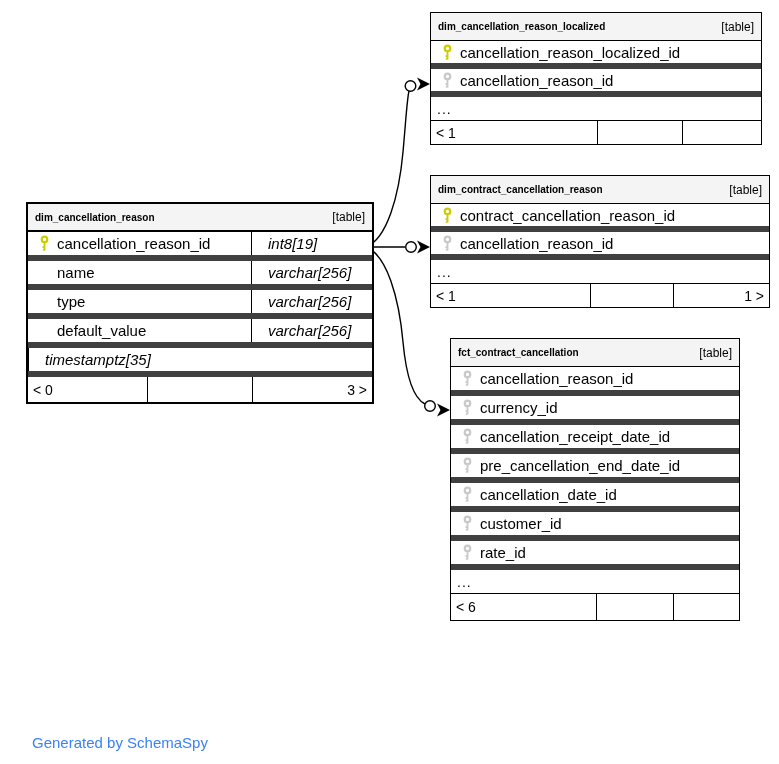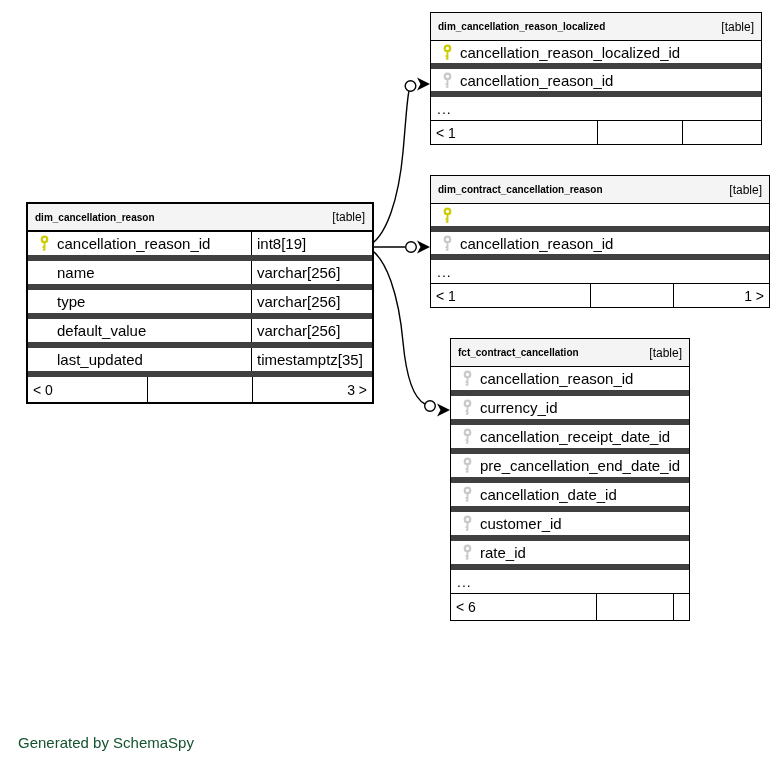--- a/index.html
+++ b/index.html
@@ -19,46 +19,46 @@
   .badge { font-size:12px; white-space:nowrap; }
 
   .row { display:flex; align-items:center; height:28px; border-bottom:6px solid #404040; }
   .tbl.main .row, .tbl.fct .row { height:29px; }
   .keyicon { width:18px; margin-left:11px; display:flex; align-items:center; flex:0 0 auto; }
   .keyicon svg { display:block; }
   .pk { color:#cccc00; }
   .fk { color:#c9c9c9; }
   .cname { font-size:15px; white-space:nowrap; }
   .ctype { font-size:15px; white-space:nowrap; border-left:1px solid #000;
-           align-self:stretch; display:flex; align-items:center; padding-left:5px; }
+           align-self:stretch; display:flex; align-items:center; padding-left:16px;font-style:italic; }
   .tbl.main .cell-name { flex:0 0 223px; display:flex; align-items:center; align-self:stretch; }
   .tbl.main .ctype { flex:1; }
 
   .dots { height:24px; display:flex; align-items:center; border-bottom:1px solid #000;
           font-size:14px; padding-left:6px; letter-spacing:1px; }
 
   .foot { display:flex; height:23px; font-size:14px; }
   .tbl.main .foot { height:25px; }
   .tbl.fct .foot { height:26px; }
   .fcell { display:flex; align-items:center; padding:0 5px; }
   .fcell + .fcell { border-left:1px solid #000; }
   .fcell.fright { justify-content:flex-end; }
 
   
   .tbl.localized { left:430px; top:12px;  width:332px; }
   .tbl.contract  { left:430px; top:175px; width:340px; }
   .tbl.main      { left:18px;  top:202px; width:348px;margin-left:8px; }
-  .tbl.fct       { left:450px; top:338px; width:240px; }
+  .tbl.fct       { left:450px; top:338px; width:290px; }
 
   .localized .fc1 { width:166px; } .localized .fc2 { width:85px; } .localized .fc3 { flex:1; }
   .contract  .fc1 { width:159px; } .contract  .fc2 { width:83px; } .contract  .fc3 { flex:1; }
   .main      .fc1 { width:119px; } .main      .fc2 { width:105px; } .main      .fc3 { flex:1; }
   .fct       .fc1 { width:145px; } .fct       .fc2 { width:77px;  } .fct       .fc3 { flex:1; }
 
-  .gen-note { position:absolute; left:18px; top:734px; font-size:15px; color:#14532d; }
+  .gen-note { position:absolute; left:32px; top:734px; font-size:15px; color:#3b82f6; }
 </style>
 </head>
 <body>
 
 <div id="canvas">
 
   <svg class="connectors" width="779" height="764" viewBox="0 0 779 764">
     <g stroke="#000" stroke-width="1.4" fill="none">
       <path d="M 366 247 C 387 239 399 196 403 152 C 406 119 407 99 409 91"></path>
       <path d="M 366 247 L 405 247"></path>
@@ -112,20 +112,21 @@
       <span class="tname">dim_contract_cancellation_reason</span>
       <span class="badge">[table]</span>
     </div>
     <div class="row">
       <span class="keyicon pk">
         <svg viewBox="0 0 12 18" width="11" height="17">
             <circle cx="6" cy="4.6" r="3" fill="none" stroke="currentColor" stroke-width="2.4"></circle>
             <path d="M6 7.6 V16.5 M6 13 H3.8 M6 16 H4.2" stroke="currentColor" stroke-width="2" fill="none"></path>
           </svg>
       </span>
+      <span class="cname">contract_cancellation_reason_id</span>
     </div>
     <div class="row">
       <span class="keyicon fk">
         <svg viewBox="0 0 12 18" width="11" height="17">
             <circle cx="6" cy="4.6" r="3" fill="none" stroke="currentColor" stroke-width="2.4"></circle>
             <path d="M6 7.6 V16.5 M6 13 H3.8 M6 16 H4.2" stroke="currentColor" stroke-width="2" fill="none"></path>
           </svg>
       </span>
       <span class="cname">cancellation_reason_id</span>
     </div>
@@ -169,24 +170,20 @@
       <span class="ctype">varchar[256]</span>
     </div>
     <div class="row">
       <span class="cell-name">
         <span class="keyicon"></span>
         <span class="cname">default_value</span>
       </span>
       <span class="ctype">varchar[256]</span>
     </div>
     <div class="row">
-      <span class="cell-name">
-        <span class="keyicon"></span>
-        <span class="cname">last_updated</span>
-      </span>
       <span class="ctype">timestamptz[35]</span>
     </div>
     <div class="foot">
       <span class="fcell fc1">&lt; 0</span>
       <span class="fcell fc2"></span>
       <span class="fcell fc3 fright">3 &gt;</span>
     </div>
   </div>
 
   <div class="tbl fct">

